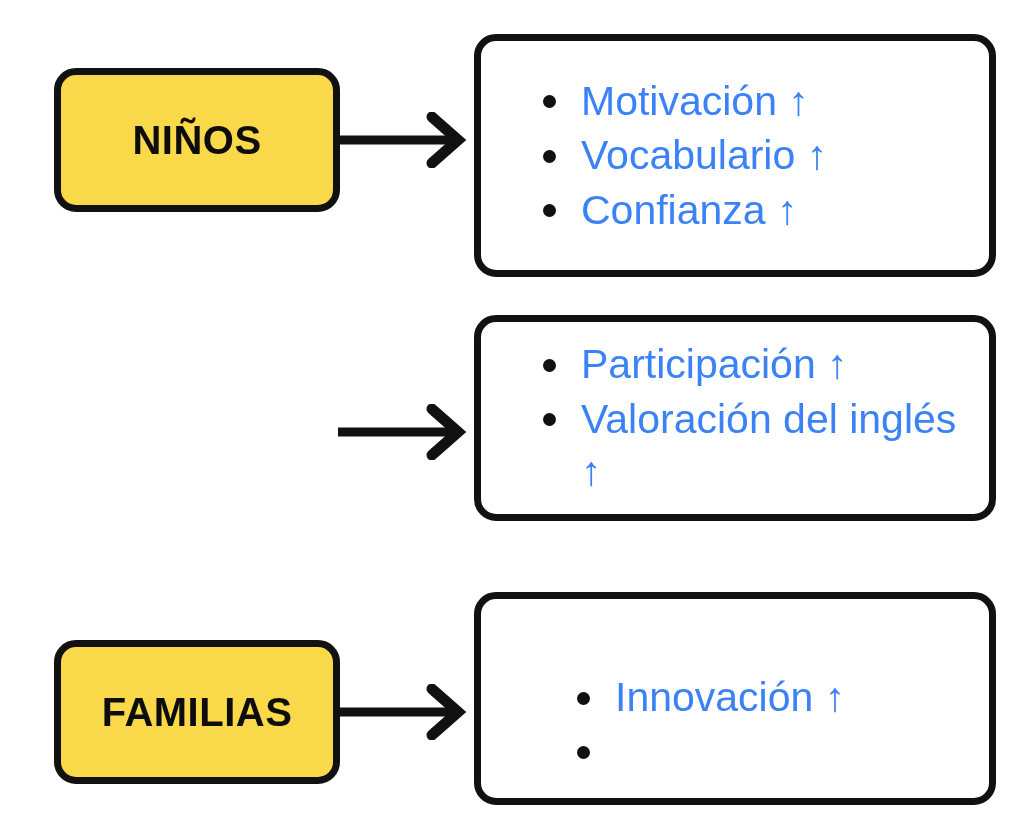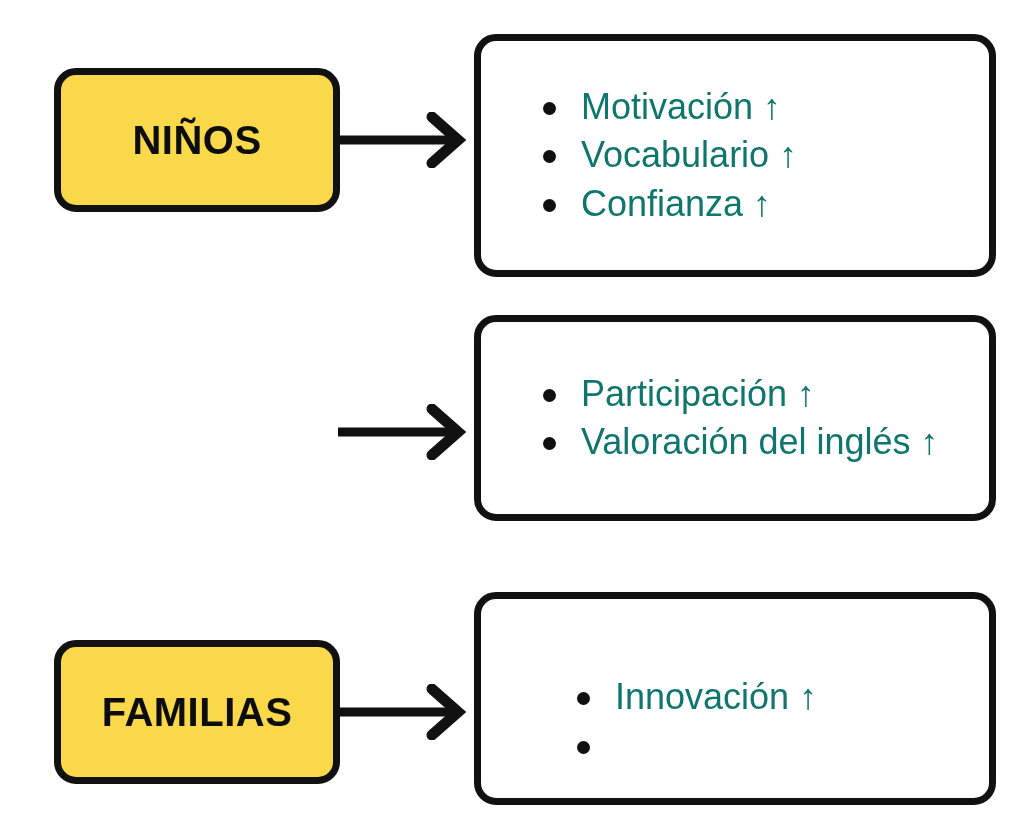--- a/index.html
+++ b/index.html
@@ -89,23 +89,23 @@
   .row-2 .outcome-box { top: 25px; height: 206px; }
   .row-3 .outcome-box { top: 22px; height: 213px; padding-left: 34px; }
 
   .bullet-list {
     list-style: none;
     margin: 0;
     padding: 0 30px 0 62px;
   }
   .bullet-item {
     position: relative;
-    font-size: 36px;
+    font-size: 41px;
     line-height: 1.28;
-    color: #0f766e;
+    color: #3b82f6;
     font-weight: 500;
     padding-left: 38px;
     margin: 0 0 2px 0;
   }
   .bullet-item:last-child { margin-bottom: 0; }
   .bullet-dot {
     position: absolute;
     left: 0;
     top: 0.50em;
     width: 13px;

